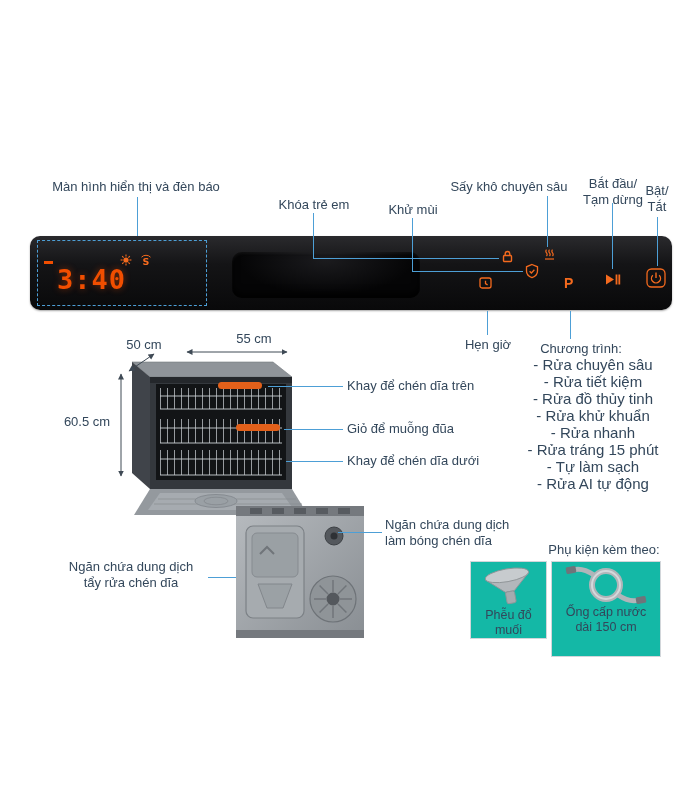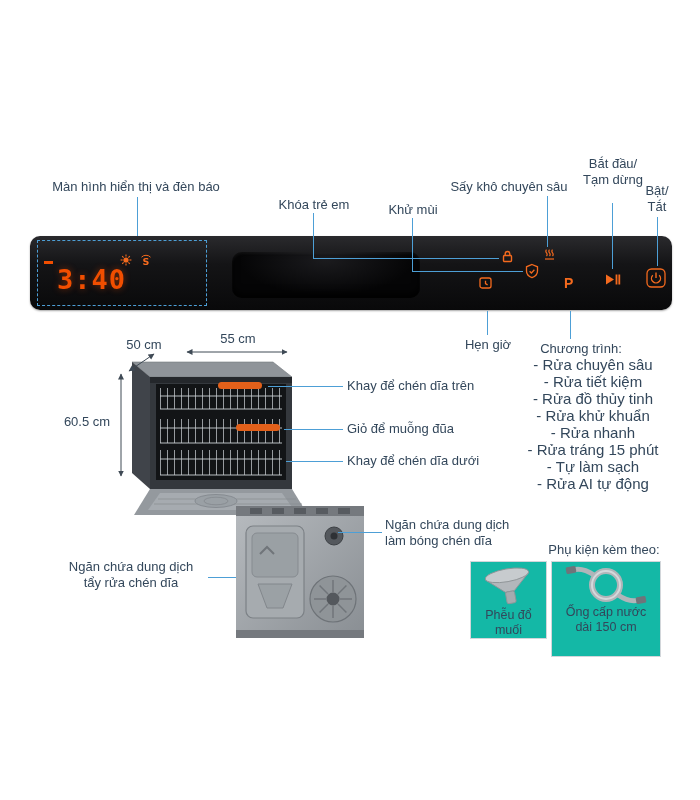--- a/index.html
+++ b/index.html
@@ -88,21 +88,21 @@
   <svg class="icon" style="left:646px;top:268px" width="20" height="20" viewBox="0 0 20 20">
     <rect x="1" y="1" width="18" height="18" rx="4.5" stroke="#f46a1e" stroke-width="1.3" fill="none"></rect>
     <path d="M6.8,7.2 a4.5,4.5 0 1 0 6.4,0" stroke="#f46a1e" stroke-width="1.4" fill="none"></path>
     <line x1="10" y1="4.5" x2="10" y2="10" stroke="#f46a1e" stroke-width="1.4"></line>
   </svg>
 
   <div class="lbl c" style="left:38px;top:179px;width:196px;">Màn hình hiển thị và đèn báo</div>
   <div class="lbl c" style="left:276px;top:197px;width:76px;">Khóa trẻ em</div>
   <div class="lbl c" style="left:386px;top:202px;width:54px;">Khử mùi</div>
   <div class="lbl c" style="left:450px;top:179px;width:118px;">Sấy khô chuyên sâu</div>
-  <div class="lbl c" style="left:582px;top:156px;width:62px;text-align:center;">
+  <div class="lbl c" style="left:582px;top:176px;width:62px;text-align:center;">
     <span>Bắt đầu/</span><br>
     <span>Tạm dừng</span>
   </div>
   <div class="lbl c" style="left:636px;top:183px;width:42px;">
     <span>Bật/</span><br>
     <span>Tắt</span>
   </div>
   <div class="lbl c" style="left:460px;top:337px;width:56px;">Hẹn giờ</div>
   <div class="lbl c" style="left:536px;top:341px;width:90px;">Chương trình:</div>
 
@@ -169,21 +169,21 @@
       </marker>
     </defs>
     <g stroke="#3f4a55" stroke-width="1">
       <line x1="132" y1="22" x2="232" y2="22" marker-start="url(#ah)" marker-end="url(#ah)"></line>
       <line x1="74" y1="41" x2="99" y2="24" marker-start="url(#ah)" marker-end="url(#ah)"></line>
       <line x1="66" y1="44" x2="66" y2="146" marker-start="url(#ah)" marker-end="url(#ah)"></line>
     </g>
   </svg>
 
   <div class="lbl c nowrap" style="left:122px;top:337px;width:44px;">50 cm</div>
-  <div class="lbl c nowrap" style="left:216px;top:331px;width:44px;">55 cm</div>
+  <div class="lbl c nowrap" style="left:232px;top:331px;width:44px;">55 cm</div>
   <div class="lbl c nowrap" style="left:58px;top:414px;width:58px;">60.5 cm</div>
 
   <div class="line h" style="left:268px;top:386px;width:75px;"></div>
   <div class="line h" style="left:284px;top:429px;width:59px;"></div>
   <div class="line h" style="left:286px;top:461px;width:57px;"></div>
   <div class="lbl nowrap" style="left:347px;top:378px;">Khay để chén dĩa trên</div>
   <div class="lbl nowrap" style="left:347px;top:421px;">Giỏ để muỗng đũa</div>
   <div class="lbl nowrap" style="left:347px;top:453px;">Khay để chén dĩa dưới</div>
 
   <svg style="position:absolute;left:236px;top:506px;" width="128" height="132" viewBox="0 0 128 132">

